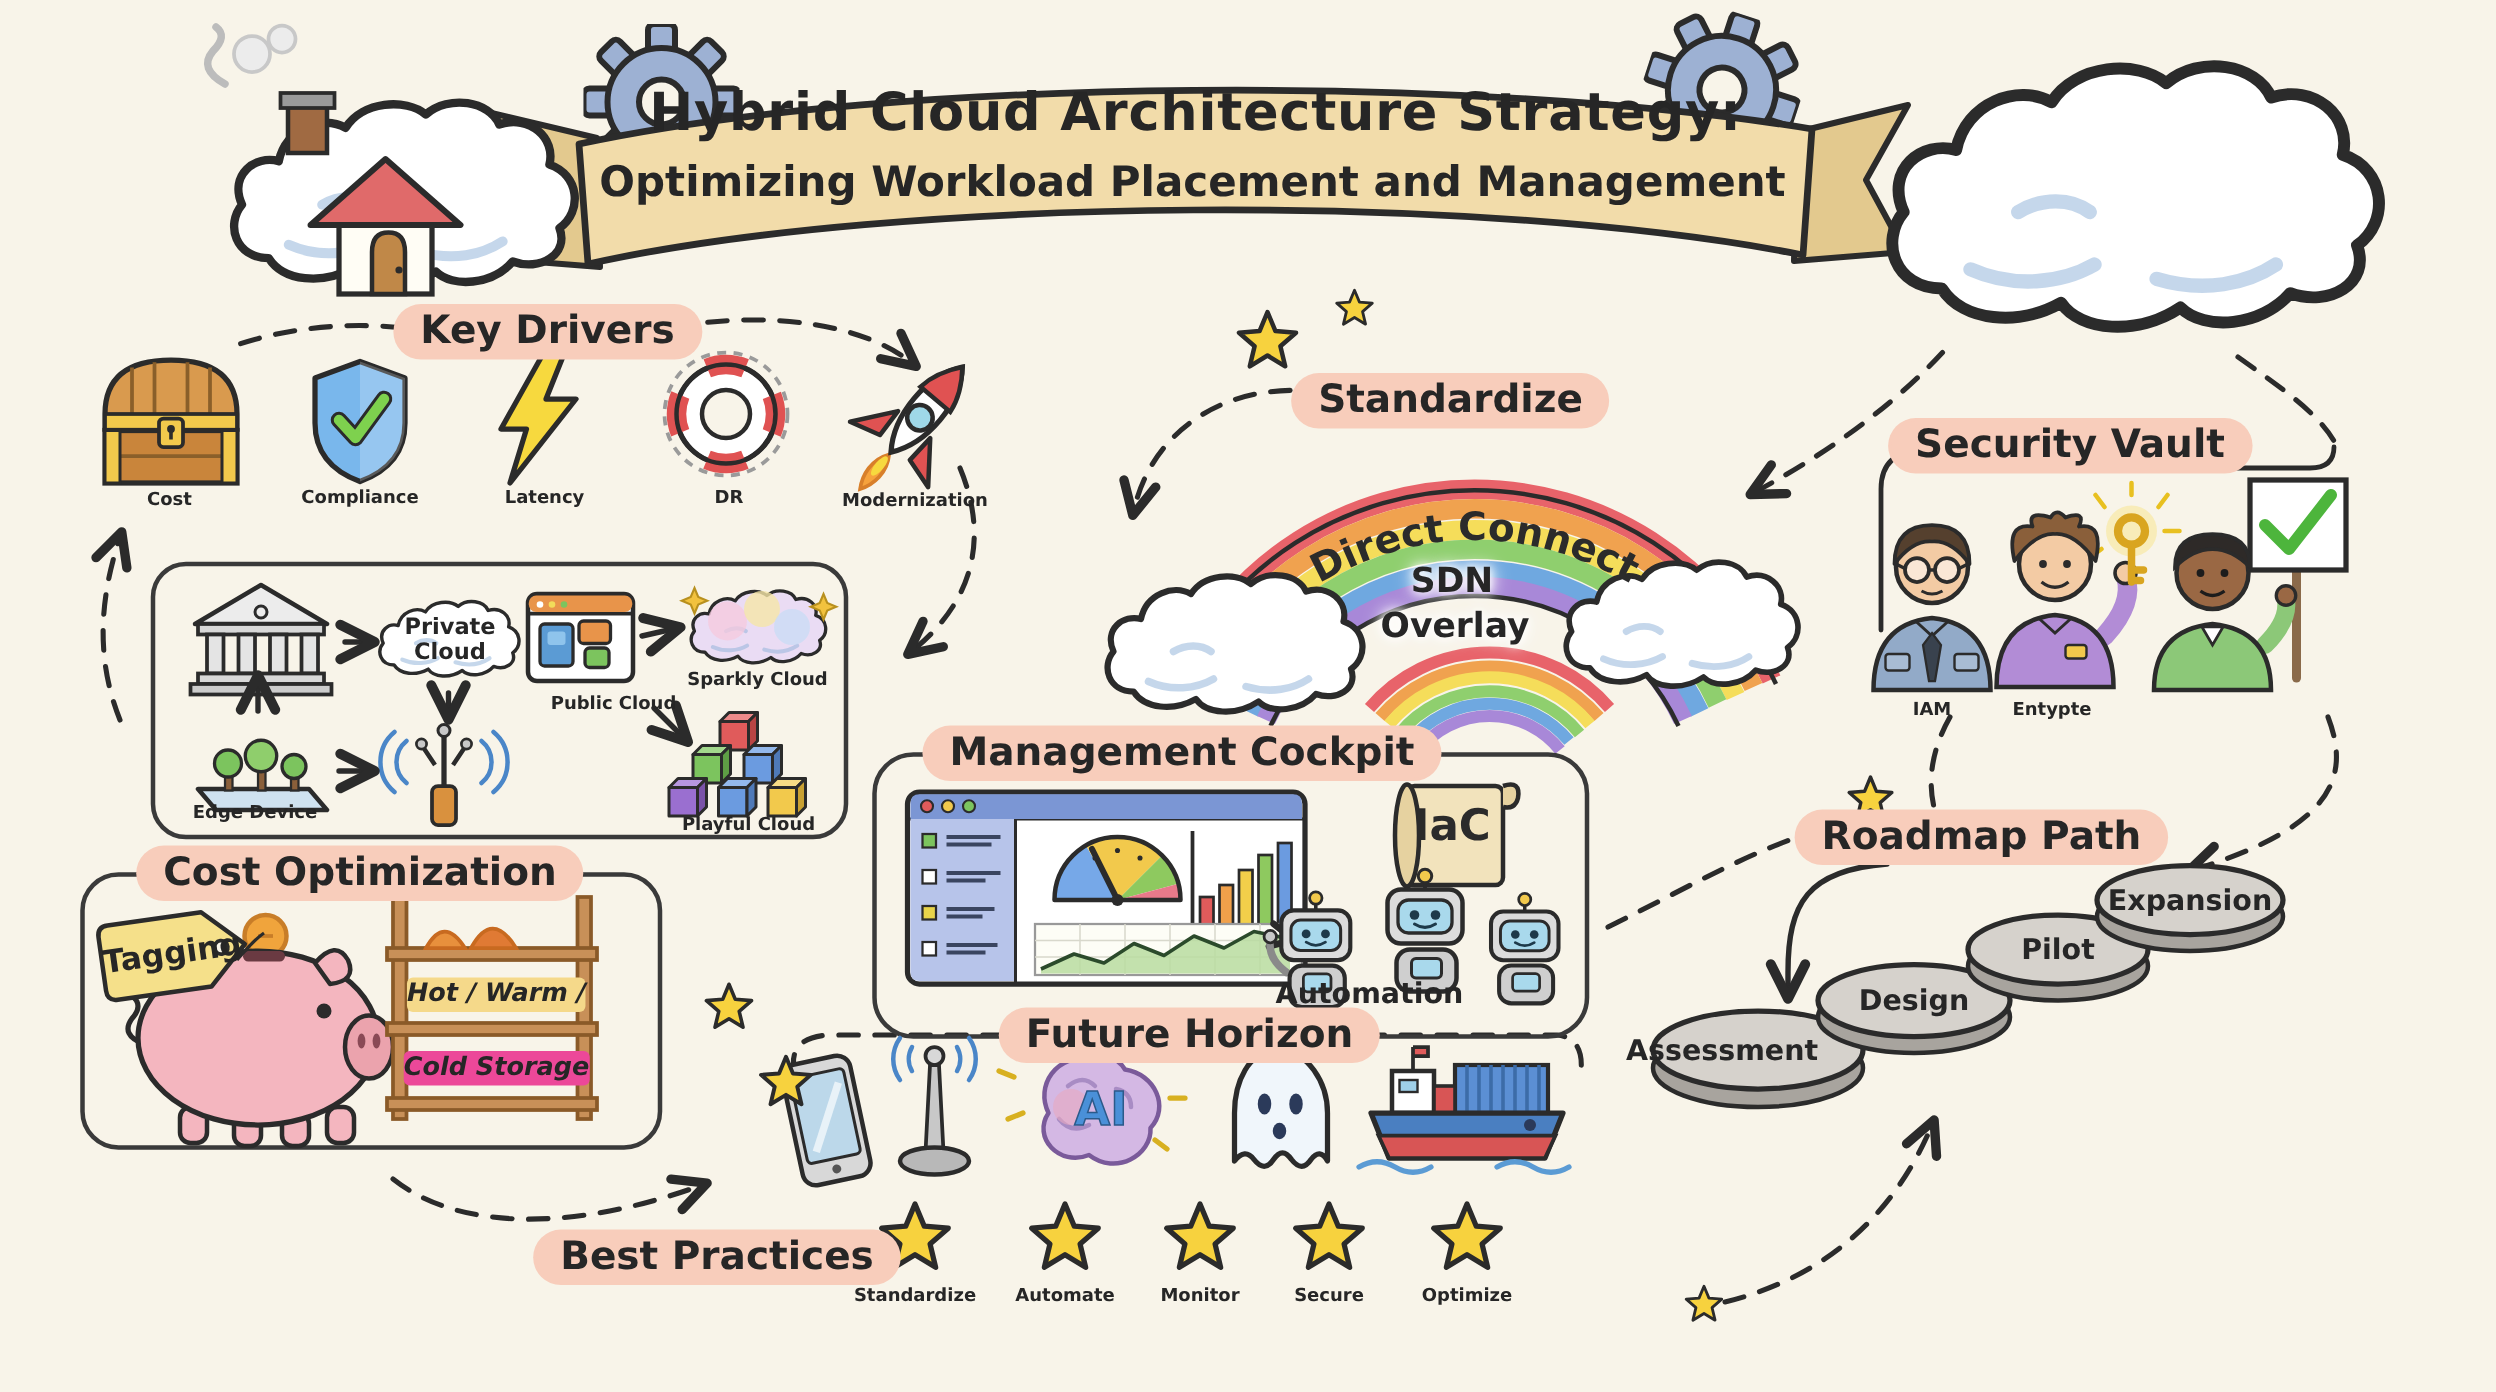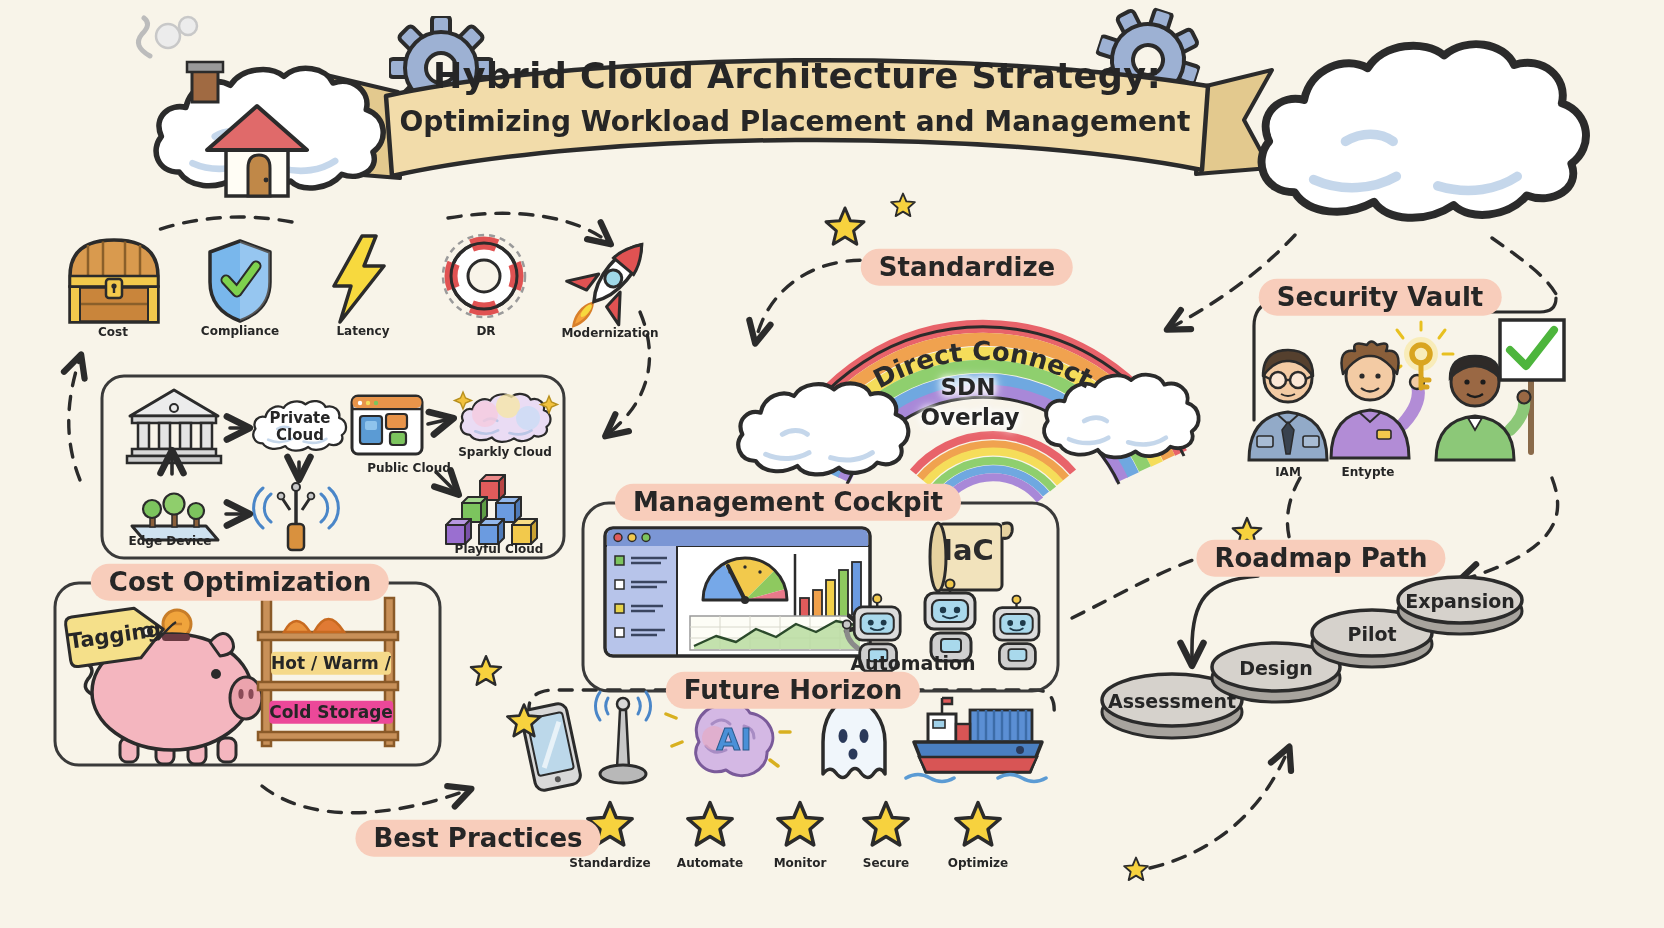--- a/index.html
+++ b/index.html
@@ -2,21 +2,21 @@
 <html><head>
 <meta charset="utf-8">
 <style>
   html,body{margin:0;padding:0;background:#e9e5da;}
   #stage{position:relative;width:1664px;height:928px;margin:0 auto;background:#f8f4e9;overflow:hidden;
          font-family:"DejaVu Sans",sans-serif;}
   svg.scene{position:absolute;inset:0;}
   .lbl{position:absolute;transform:translate(-50%,-50%);font-weight:bold;color:#262626;
        white-space:nowrap;line-height:1.1;text-align:center;}
   .pill{background:#f8cdbb;border-radius:18px;padding:2px 16px;box-shadow:0 0 0 2px #f8cdbb;}
-  .tier{border-radius:4px;padding:2px 0;}
+  .tier{border-radius:4px;padding:2px 0;font-style:italic;}
   .halo{text-shadow:0 0 6px #fff,0 0 10px #fff,0 0 14px #fff;}
   .title1{font-size:35px;letter-spacing:.5px;}
   .title2{font-size:28px;}
   .hdr{font-size:26px;}
   .item{font-size:12px;}
   .small{font-size:17px;}
   .wrap2{white-space:normal;width:70px;font-size:15px;}
 </style>
 </head>
 <body>
@@ -486,20 +486,21 @@
   <use href="#star" x="582" y="798" width="56" height="56"></use>
   <use href="#star" x="682" y="798" width="56" height="56"></use>
   <use href="#star" x="772" y="798" width="56" height="56"></use>
   <use href="#star" x="858" y="798" width="56" height="56"></use>
   <use href="#star" x="950" y="798" width="56" height="56"></use>
 </svg>
 
 <div class="lbl title1" style="left:797px;top:76px;">Hybrid Cloud Architecture Strategy:</div>
 <div class="lbl title2" style="left:795px;top:122px;">Optimizing Workload Placement and Management</div>
 
+<div class="lbl hdr pill" style="left:365px;top:221px;">Key Drivers</div>
 <div class="lbl item" style="left:113px;top:333px;">Cost</div>
 <div class="lbl item" style="left:240px;top:332px;">Compliance</div>
 <div class="lbl item" style="left:363px;top:332px;">Latency</div>
 <div class="lbl item" style="left:486px;top:332px;">DR</div>
 <div class="lbl item" style="left:610px;top:334px;">Modernization</div>
 
 <div class="lbl wrap2" style="left:300px;top:426px;">Private Cloud</div>
 <div class="lbl item" style="left:170px;top:542px;">Edge Device</div>
 <div class="lbl item" style="left:409px;top:469px;">Public Cloud</div>
 <div class="lbl item" style="left:505px;top:453px;">Sparkly Cloud</div>
@@ -524,17 +525,17 @@
 <div class="lbl hdr pill" style="left:793px;top:690px;">Future Horizon</div>
 
 <div class="lbl hdr pill" style="left:478px;top:838px;">Best Practices</div>
 <div class="lbl item" style="left:610px;top:864px;">Standardize</div>
 <div class="lbl item" style="left:710px;top:864px;">Automate</div>
 <div class="lbl item" style="left:800px;top:864px;">Monitor</div>
 <div class="lbl item" style="left:886px;top:864px;">Secure</div>
 <div class="lbl item" style="left:978px;top:864px;">Optimize</div>
 
 <div class="lbl hdr pill" style="left:1321px;top:558px;">Roadmap Path</div>
-<div class="lbl" style="left:1172px;top:701px;font-size:19px;">Assessment</div>
+<div class="lbl" style="left:1148px;top:701px;font-size:19px;">Assessment</div>
 <div class="lbl" style="left:1276px;top:668px;font-size:19px;">Design</div>
 <div class="lbl" style="left:1372px;top:634px;font-size:19px;">Pilot</div>
 <div class="lbl" style="left:1460px;top:601px;font-size:19px;">Expansion</div>
 </div>
 
 </body></html>

